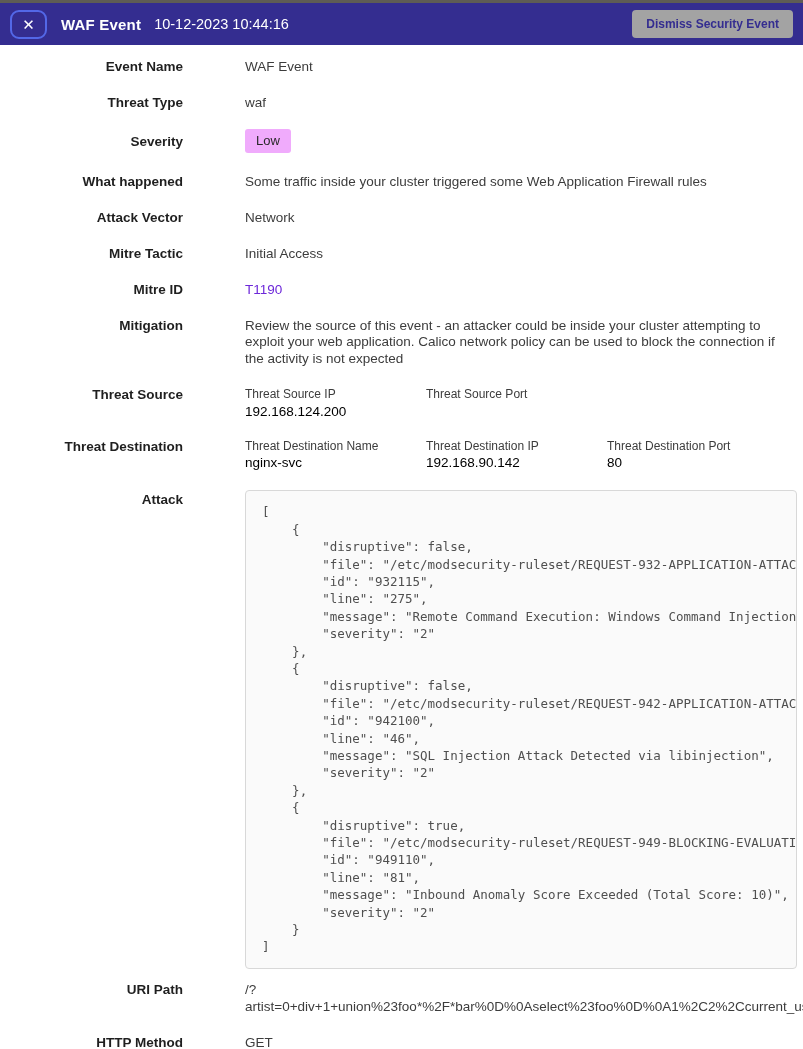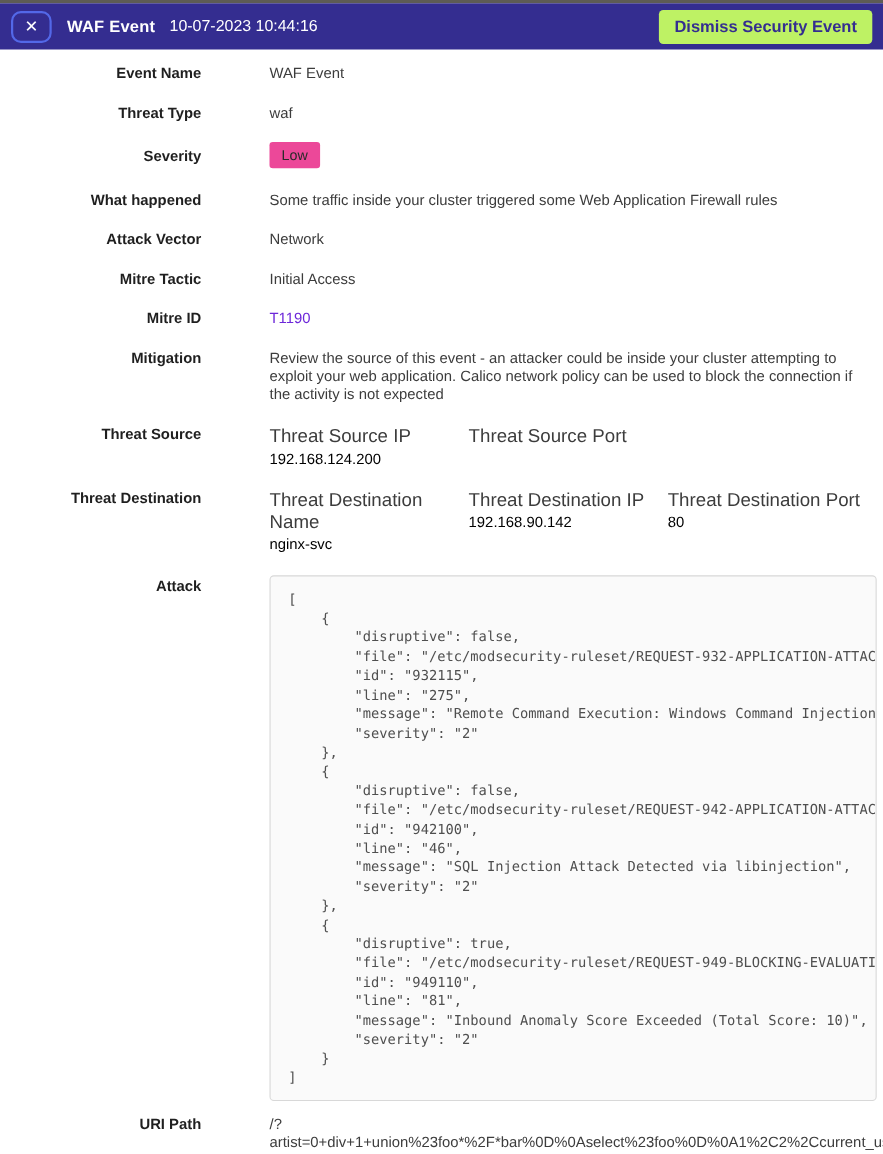--- a/index.html
+++ b/index.html
@@ -45,27 +45,27 @@
     margin-right: 13px;
     white-space: nowrap;
   }
   .header-time {
     color: #ffffff;
     font-size: 14.5px;
     white-space: nowrap;
   }
   .header-spacer { flex: 1; }
   .dismiss-btn {
-    background: #bef264;
+    background: #a3a3a3;
     color: #342d90;
     border: none;
     border-radius: 4px;
     font-family: "Liberation Sans", sans-serif;
     font-weight: bold;
-    font-size: 15px;
+    font-size: 12px;
     padding: 7px 14px;
     cursor: pointer;
     white-space: nowrap;
   }
   .details {
     padding-top: 14px;
   }
   .row {
     display: flex;
     align-items: flex-start;
@@ -86,35 +86,35 @@
     margin-left: 17px;
     font-size: 13.5px;
     color: #3c3c3c;
     line-height: 1.25;
     padding-right: 20px;
   }
   .row-severity { margin-top: 20px; margin-bottom: 21px; align-items: center; }
   .row-severity .row-value { margin-top: -3px; }
   .severity-badge {
     display: inline-block;
-    background: #ec4899;
+    background: #f0abfc;
     border-radius: 3px;
     padding: 4px 11px;
     font-size: 13px;
     color: #2a2a2a;
   }
   .link {
     color: #6d28d9;
     text-decoration: none;
     cursor: pointer;
   }
   .wrap-value { max-width: 592px; }
   .cols { display: flex; }
   .col { width: 181px; flex-shrink: 0; }
-  .col .sub-label { font-size: 17px; color: #3c3c3c; line-height: 1.2; }
+  .col .sub-label { font-size: 12px; color: #3c3c3c; line-height: 1.2; }
   .col .sub-value { font-size: 13.5px; color: #000000; line-height: 1.2; margin-top: 2px; }
   .row-rules { margin-bottom: 13px; }
   .row-rules .row-label { padding-top: 2px; }
   .code-block {
     flex: 1;
     margin-left: 17px;
     margin-right: 6px;
     background: #fafafa;
     border: 1px solid #d8d8d8;
     border-radius: 4px;
@@ -132,21 +132,21 @@
 </head>
 <body>
 
 <div class="top-strip"></div>
 
 <div class="header">
   <button class="close-btn">
     <span>✕</span>
   </button>
   <span class="header-title">WAF Event</span>
-  <span class="header-time">10-07-2023 10:44:16</span>
+  <span class="header-time">10-12-2023 10:44:16</span>
   <span class="header-spacer"></span>
   <button class="dismiss-btn">Dismiss Security Event</button>
 </div>
 
 <div class="details">
 
   <div class="row">
     <div class="row-label">Event Name</div>
     <div class="row-value">WAF Event</div>
   </div>

